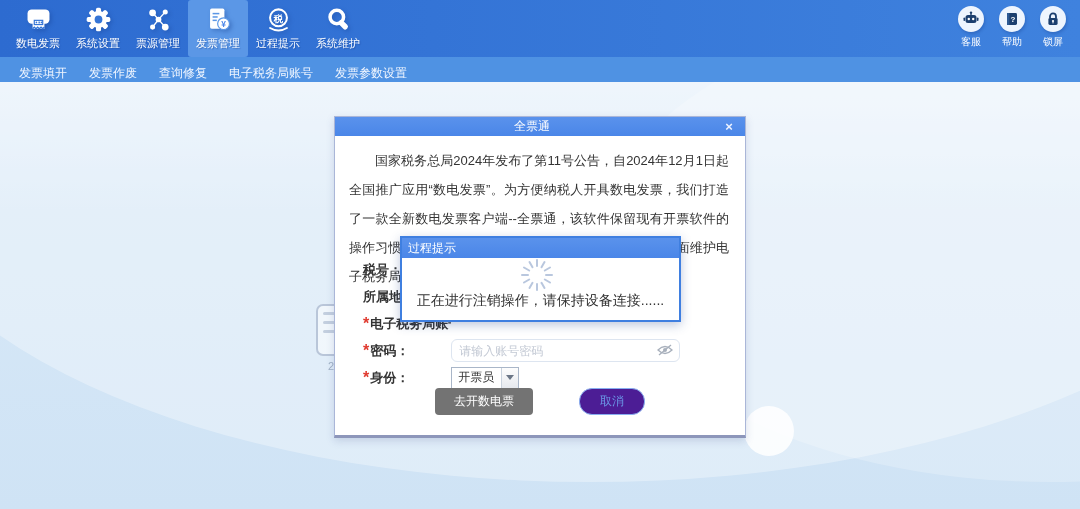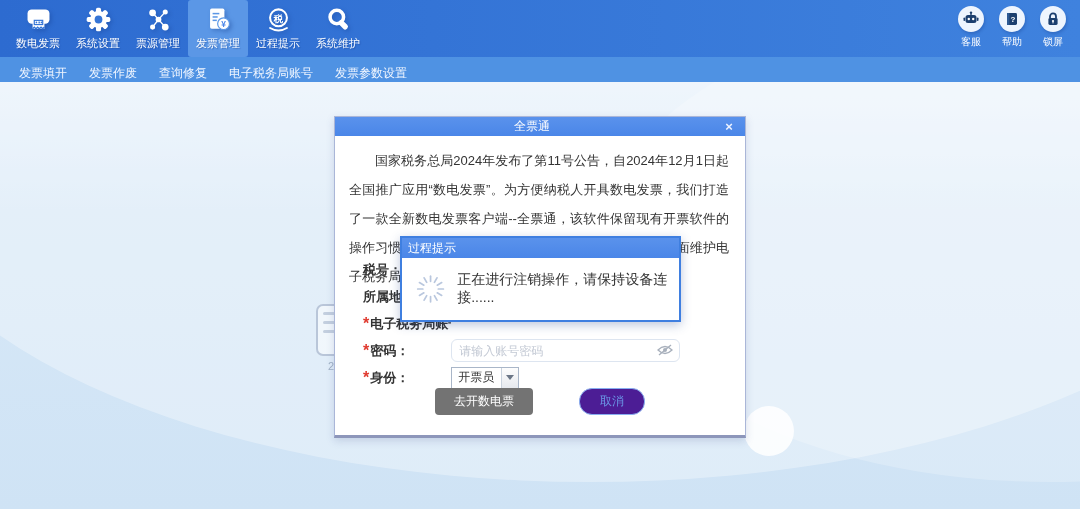--- a/index.html
+++ b/index.html
@@ -79,21 +79,21 @@
     border-radius:4px; padding:5px 19px; cursor:pointer; font-family:inherit; }
   .btn-cancel { background:#4c1d95; color:#6a96e6; font-size:12px; border:1px solid #88aef0;
     border-radius:13px; padding:4px 20px; cursor:pointer; font-family:inherit;text-align:right; }
 
   
   .progress { position:absolute; left:400px; top:236px; width:281px; height:86px;
     background:#fff; border:2px solid #3f7fe0; box-shadow:0 3px 10px rgba(40,70,140,.3); z-index:20; }
   .progress-titlebar { height:20px; background:linear-gradient(180deg,#5a92ec,#4a86e8);
     display:flex; align-items:center; padding:0 6px; }
   .progress-title { color:#fff; font-size:12px; }
-  .progress-body { display:flex; align-items:center; padding:0 10px; height:62px; }
+  .progress-body { display:flex; align-items:center; padding:0 10px; height:62px;flex-direction:column; }
   .spinner { width:34px; height:34px; margin:0 12px 0 4px; animation:spin 1.4s linear infinite; }
   @keyframes spin { to { transform:rotate(360deg); } }
   .progress-msg { font-size:14px; color:#333; }
 </style>
 </head>
 <body>
 
 <div class="app">
 
   <header class="topbar">

